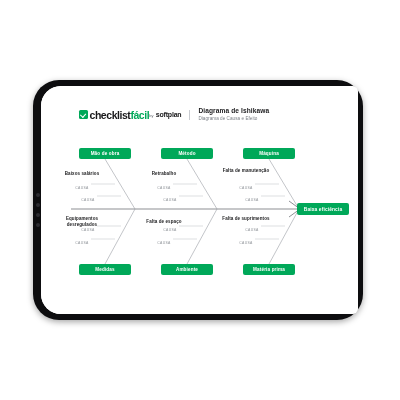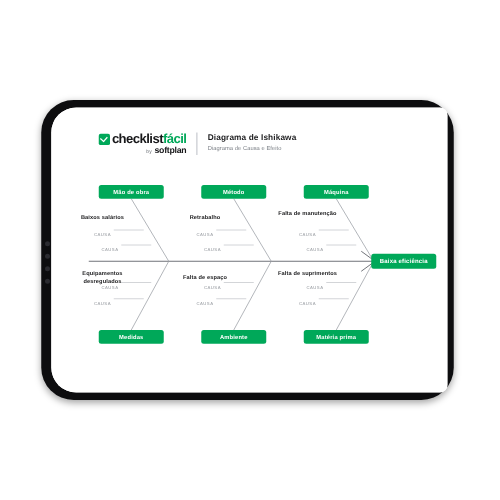--- a/index.html
+++ b/index.html
@@ -62,22 +62,22 @@
   
   #slide-header {
     position: absolute;
     left: 38px;
     top: 20px;
     display: flex;
     align-items: center;
   }
   #brand-lockup {
     display: flex;
-    flex-direction: column;
-    align-items: flex-end;
+    flex-direction: row;
+    align-items: center;
     padding-right: 8px;
     border-right: 1px solid #c9ccd1;
   }
   #brand-top {
     display: flex;
     align-items: center;
   }
   #check-mark-icon {
     width: 9px;
     height: 9px;

